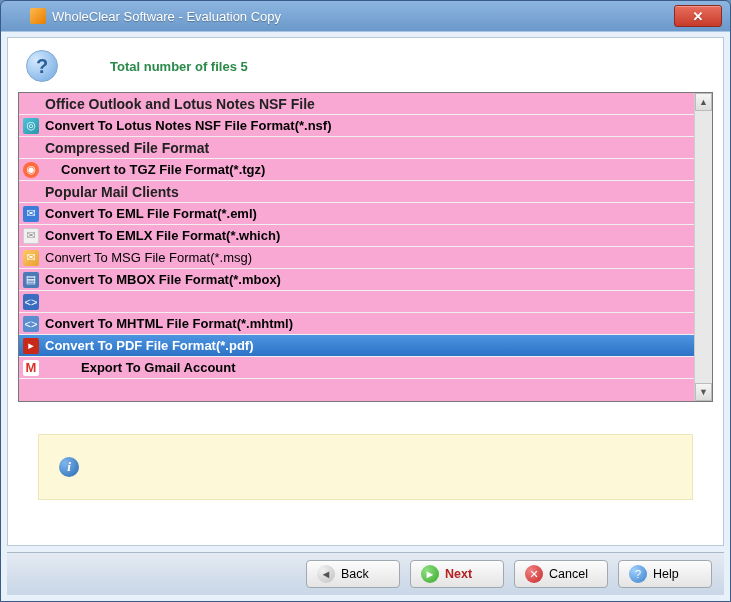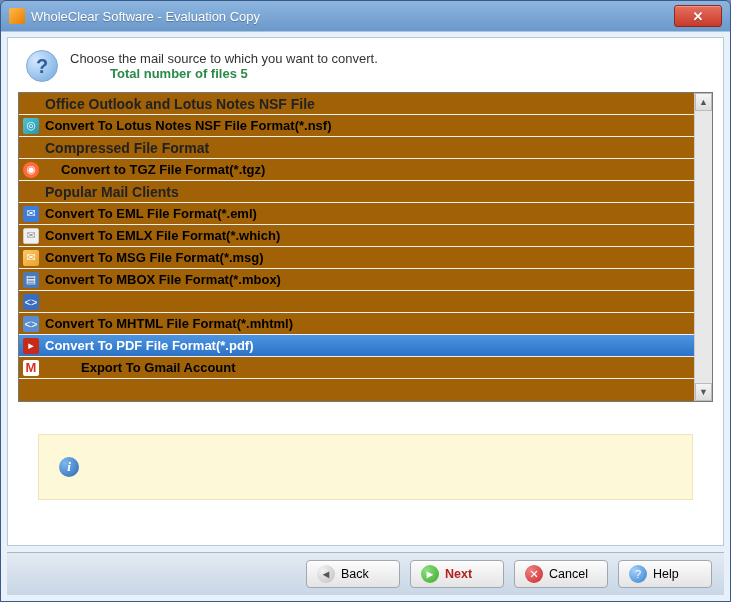--- a/index.html
+++ b/index.html
@@ -26,20 +26,21 @@
     }
     .titlebar {
       height: 30px;
       display: flex;
       align-items: center;
       padding: 0 8px;
       color: #fff;
       text-shadow: 0 1px 1px rgba(0,0,0,0.3);
       font-size: 13px;
       justify-content: space-between;
+      margin-left: 21px;
     }
     .titlebar-left {
       display: flex;
       align-items: center;
       gap: 6px;
     }
     .app-icon {
       width: 16px;
       height: 16px;
       background: linear-gradient(135deg, #ffb84d, #e67e00);
@@ -95,21 +96,21 @@
     .header-sub {
       color: #2a8a4a;
       font-size: 13px;
       font-weight: bold;
       margin-left: 40px;
     }
     .list-wrapper {
       border: 1px solid #777;
       height: 310px;
       display: flex;
-      background: #a16207;
+      background: #f9a8d4;
     }
     .list {
       flex: 1;
       overflow: hidden;
     }
     .scrollbar {
       width: 18px;
       background: #e8e8e8;
       border-left: 1px solid #ccc;
       display: flex;
@@ -247,21 +248,20 @@
     </div>
     <div class="close-btn">
       <span>✕</span>
     </div>
   </div>
 
   <div class="content">
     <div class="header-row">
       <div class="help-icon">?</div>
       <div>
-        <div class="header-text">Choose the mail source to which you want to convert.</div>
         <div class="header-sub">Total number of files 5</div>
       </div>
     </div>
 
     <div class="list-wrapper">
       <div class="list" id="list">
           <div class="row group">
             <span>Office Outlook and Lotus Notes NSF File</span>
           </div>
           <div class="row">
@@ -281,21 +281,21 @@
           <div class="row">
             <div class="row-icon ico-eml">✉</div>
             <span style="font-weight: bold;">Convert To EML File Format(*.eml)</span>
           </div>
           <div class="row">
             <div class="row-icon ico-emlx">✉</div>
             <span style="font-weight: bold;">Convert To EMLX File Format(*.which)</span>
           </div>
           <div class="row">
             <div class="row-icon ico-msg">✉</div>
-            <span style="font-weight: bold;">Convert To MSG File Format(*.msg)</span>
+            <span style="font-weight: normal;">Convert To MSG File Format(*.msg)</span>
           </div>
           <div class="row">
             <div class="row-icon ico-mbox">▤</div>
             <span style="font-weight: bold;">Convert To MBOX File Format(*.mbox)</span>
           </div>
           <div class="row">
             <div class="row-icon ico-html">&lt;&gt;</div>
           </div>
           <div class="row">
             <div class="row-icon ico-mhtml">&lt;&gt;</div>

